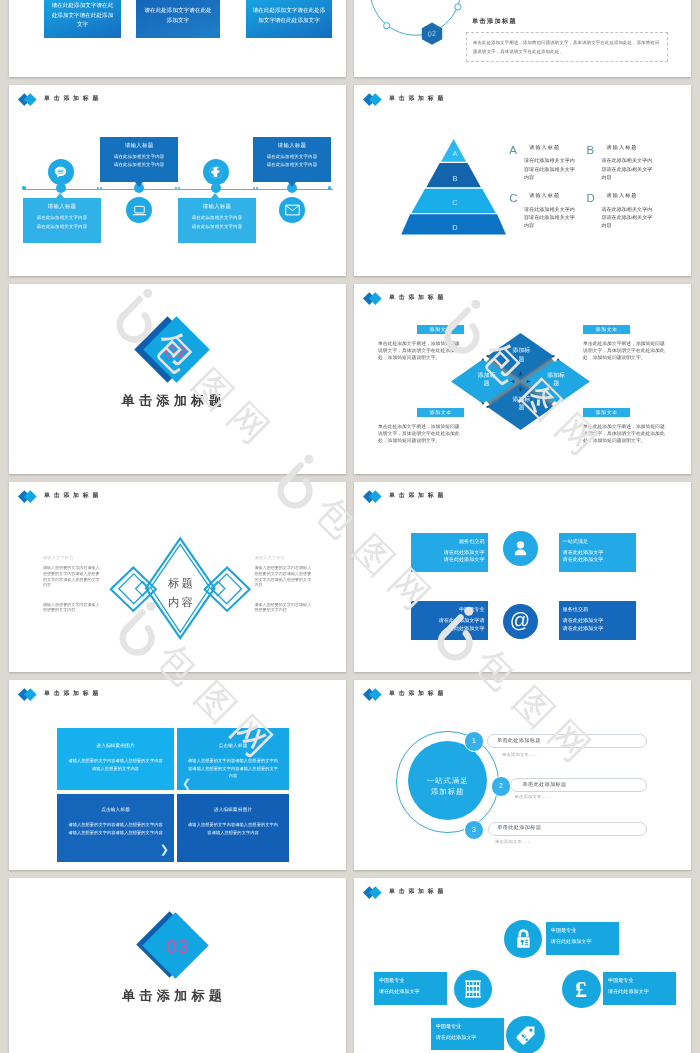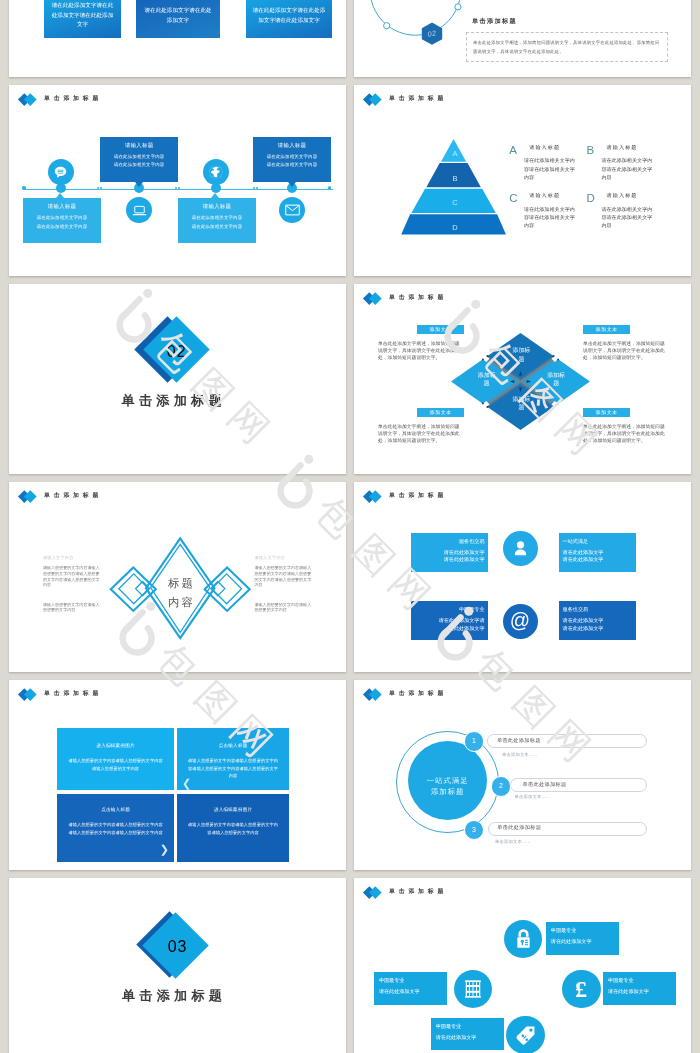--- a/index.html
+++ b/index.html
@@ -88,21 +88,21 @@
   .py-item .h{position:absolute;left:20px;top:0px;font-size:5.1px;color:#353535;
               letter-spacing:1.1px;line-height:1;white-space:nowrap;}
   .py-item .b{position:absolute;left:14.8px;top:11.4px;width:52.5px;font-size:5.05px;
               line-height:1.62;color:#444;letter-spacing:.05px;}
 
   
   .sec-dia{position:absolute;width:47px;height:47px;transform:rotate(45deg);}
   .sec-dia.back{background:#0f5fae;}
   .sec-dia.front{background:#11a6e2;}
   .sec-num{position:absolute;display:flex;align-items:center;justify-content:center;
-           width:60px;height:24px;color:#000000;font-size:16px;line-height:1;
+           width:60px;height:24px;color:#ec4899;font-size:19px;line-height:1;
            letter-spacing:1px;}
   .sec-title{position:absolute;font-size:13.2px;color:#3c3c3c;letter-spacing:4.2px;
              font-weight:700;line-height:1;white-space:nowrap;}
 
   
   .d4{position:absolute;left:96.8px;top:48.7px;}
   .d4lab{position:absolute;width:23px;color:#fff;font-size:5.9px;line-height:1.45;
          text-align:center;}
   .co-lab{position:absolute;height:9.3px;background:#27ade7;color:#fff;
           font-size:5px;line-height:9.3px;text-align:center;letter-spacing:.6px;}

